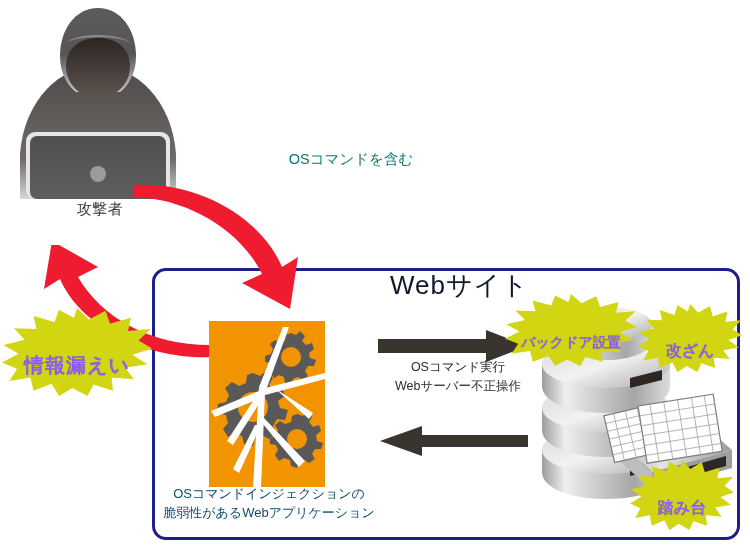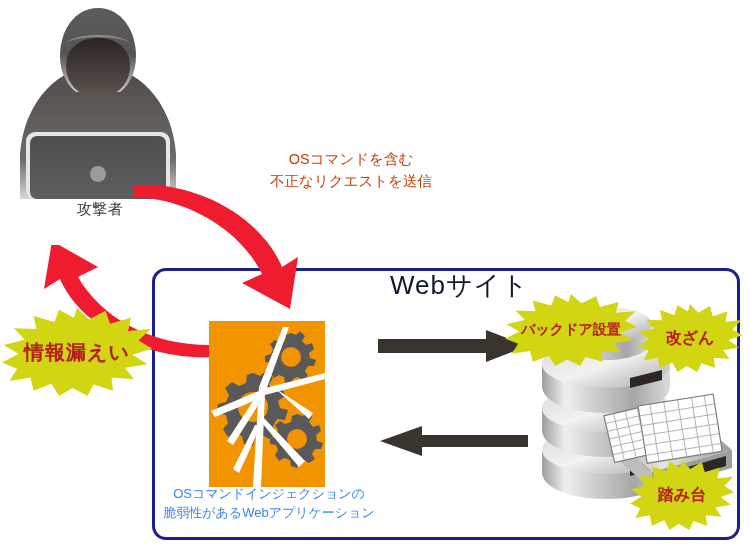--- a/index.html
+++ b/index.html
@@ -51,36 +51,36 @@
     white-space: nowrap;
   }
 
   
   #attack-label {
     left: 256px; top: 148px;
     width: 190px;
     text-align: center;
     font-size: 14.5px;
     line-height: 1.55;
-    color: #c2410c;
+    color: #0f766e;
     white-space: nowrap;
   }
 
   
   #app-tile {
     left: 209px; top: 321px;
     width: 116px; height: 166px;
   }
   #app-caption {
     left: 158px; top: 485px;
     width: 222px;
     text-align: center;
     font-size: 13px;
     line-height: 1.45;
-    color: #3b82f6;
+    color: #0c4a6e;
     white-space: nowrap;
   }
 
   
   #arrow-right { left: 378px; top: 330px; }
   #arrow-left  { left: 378px; top: 425px; }
   #flow-label {
     left: 368px; top: 358px;
     width: 180px;
     text-align: center;
@@ -97,26 +97,26 @@
   }
 
   
   #arrow-send { left: 130px; top: 175px; }
   #arrow-leak { left: 30px; top: 245px; }
 
   
   .burst { position: absolute; }
   .burst-text {
     position: absolute;
-    left: 0; top: 0;
+    left: 0; top: 13px;
     width: 100%; height: 100%;
     display: flex;
     align-items: center;
     justify-content: center;
-    color: #b91c1c;
+    color: #8b5cf6;
     font-weight: bold;
     pointer-events: none;
     text-shadow: 0 0 1px rgba(120,120,40,.35);
     white-space: nowrap;
   }
   #burst-leak     { left: 2px;   top: 308px; width: 150px; height: 88px; }
   #burst-leak .burst-text   { font-size: 20px; letter-spacing: 1px; }
   #burst-backdoor { left: 505px; top: 294px; width: 132px; height: 72px; }
   #burst-backdoor .burst-text { font-size: 14px; }
   #burst-tamper   { left: 638px; top: 304px; width: 104px; height: 68px; }
@@ -175,21 +175,20 @@
   <svg id="arrow-send" class="abs" width="200" height="140" viewBox="0 0 200 140">
     <path d="M4 10 C70 6 132 44 152 92 L168 82 L160 134 L112 108 L132 99 C112 58 62 24 4 22 Z" fill="#ee1c2e"></path>
   </svg>
 
   <svg id="arrow-leak" class="abs" width="190" height="120" viewBox="0 0 190 120">
     <path d="M186 112 C120 116 52 84 30 34 L14 44 L22 -4 L68 22 L48 32 C72 74 124 102 186 100 Z" fill="#ee1c2e"></path>
   </svg>
 
   <div id="attack-label" class="abs">
     <div>OSコマンドを含む</div>
-    <div>不正なリクエストを送信</div>
   </div>
 
   <svg id="app-tile" class="abs" viewBox="0 0 116 166">
     <rect x="0" y="0" width="116" height="166" fill="#f29400"></rect>
     <g fill="#595959">
 
       <g transform="translate(82,36)">
         <path d="M0,-24 L5,-22 L9,-26 L14,-21 L11,-16 L15,-12 L21,-14 L23,-8 L18,-4 L19,1 L25,3 L23,9 L17,9 L14,14 L17,19 L12,23 L7,20 L2,22 L0,28 L-6,26 L-7,20 L-12,18 L-17,21 L-21,16 L-18,11 L-20,6 L-26,5 L-26,-1 L-20,-3 L-18,-8 L-21,-13 L-16,-17 L-11,-14 L-6,-16 L-5,-22 Z"></path>
       </g>
       <circle cx="82" cy="36" r="10" fill="#f29400"></circle>
@@ -223,20 +222,24 @@
   </div>
 
   <svg id="arrow-right" class="abs" width="150" height="32" viewBox="0 0 150 32">
     <path d="M0 9 L108 9 L108 0 L150 16 L108 32 L108 23 L0 23 Z" fill="#3a342f"></path>
   </svg>
 
   <svg id="arrow-left" class="abs" width="150" height="32" viewBox="0 0 150 32">
     <path d="M150 10 L44 10 L44 1 L2 16 L44 31 L44 22 L150 22 Z" fill="#3a342f"></path>
   </svg>
 
+  <div id="flow-label" class="abs">
+    <div>OSコマンド実行</div>
+    <div>Webサーバー不正操作</div>
+  </div>
 
   <svg id="database-graphic" class="abs" viewBox="0 0 215 210">
     <defs>
       <linearGradient id="cylG" x1="0" y1="0" x2="1" y2="0">
         <stop offset="0%" stop-color="#9d9d9d"></stop>
         <stop offset="18%" stop-color="#efefef"></stop>
         <stop offset="45%" stop-color="#c9c9c9"></stop>
         <stop offset="72%" stop-color="#a6a6a6"></stop>
         <stop offset="100%" stop-color="#dcdcdc"></stop>
       </linearGradient>

